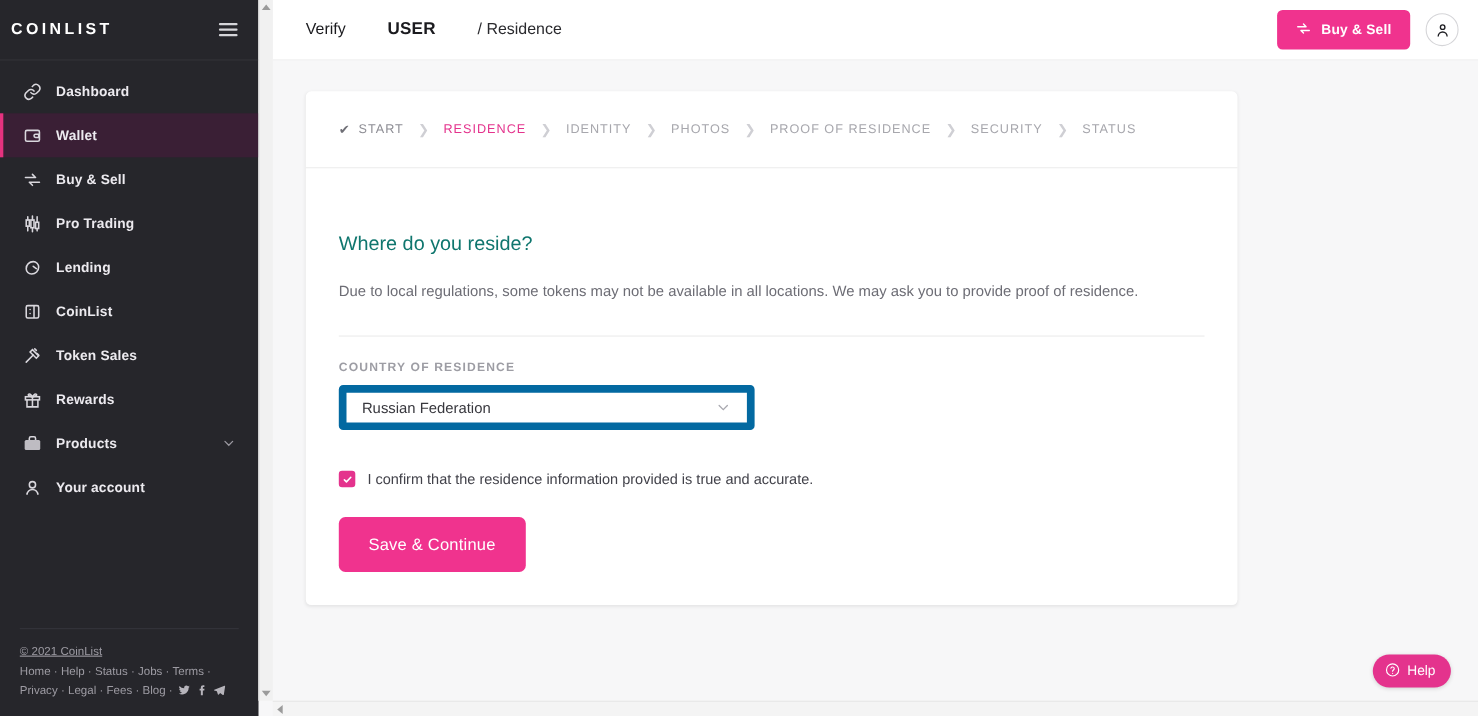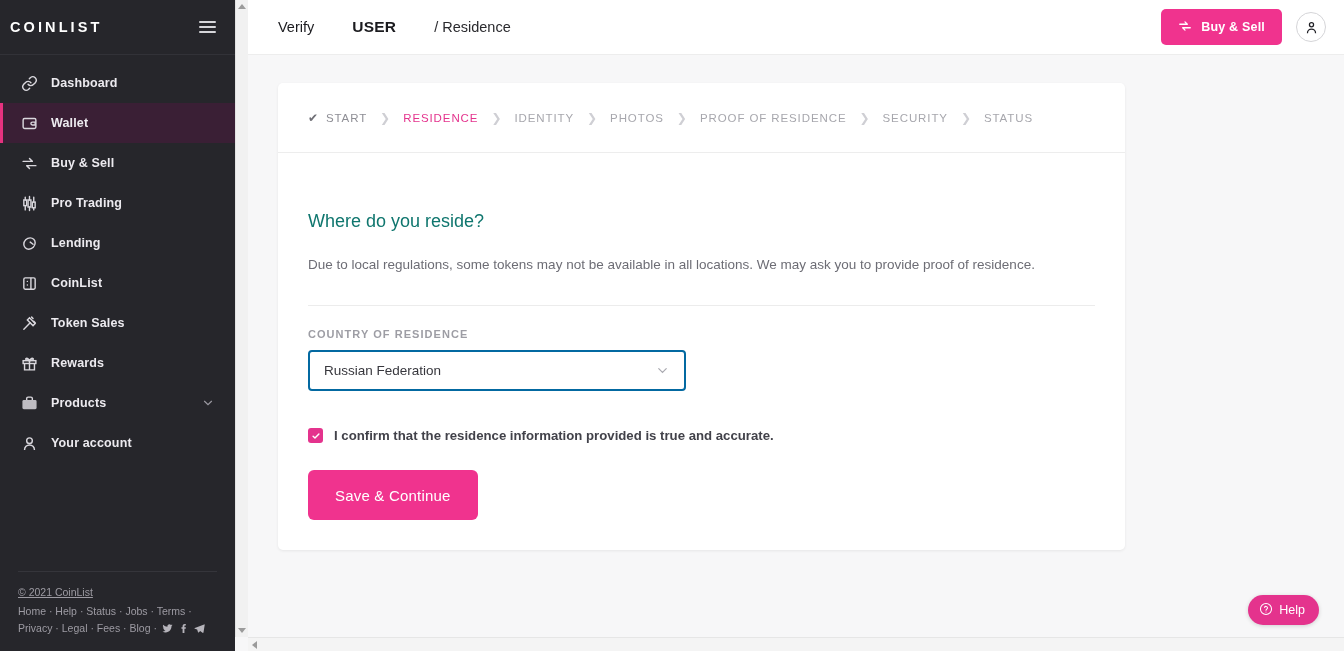--- a/index.html
+++ b/index.html
@@ -152,31 +152,31 @@
     font-size: 13.5px; color: #6d6d75; line-height: 21px;
     max-width: 730px;
   }
   .rule { height: 1px; background: #ececec; margin: 30px 0 22px 0; }
   .field-label {
     font-size: 11px; font-weight: 700; letter-spacing: 1.05px;
     color: #9d9da4; margin-bottom: 10px;
   }
   .select {
     width: 378px; height: 41px;
-    border: 2px solid #0369a1; border-radius: 4px;
+    border: 7px solid #0369a1; border-radius: 4px;
     background: #fff;
     display: flex; align-items: center;
     padding: 0 14px;
     font-size: 13.5px; color: #37373d;
     cursor: pointer;
     position: relative;
   }
   .select .caret { margin-left: auto; color: #a9a9b0; display: flex; }
 
-  .confirm { display: flex; align-items: center; gap: 11px; margin-top: 37px; font-weight: bold; }
+  .confirm { display: flex; align-items: center; gap: 11px; margin-top: 37px; }
   .cbox {
     width: 15px; height: 15px; border-radius: 3px;
     background: #e4338d;
     display: flex; align-items: center; justify-content: center;
     cursor: pointer; flex: 0 0 15px;
   }
   .cbox svg { display: block; }
   .confirm-text { font-size: 13.2px; color: #42424a; }
 
   .btn-save {

